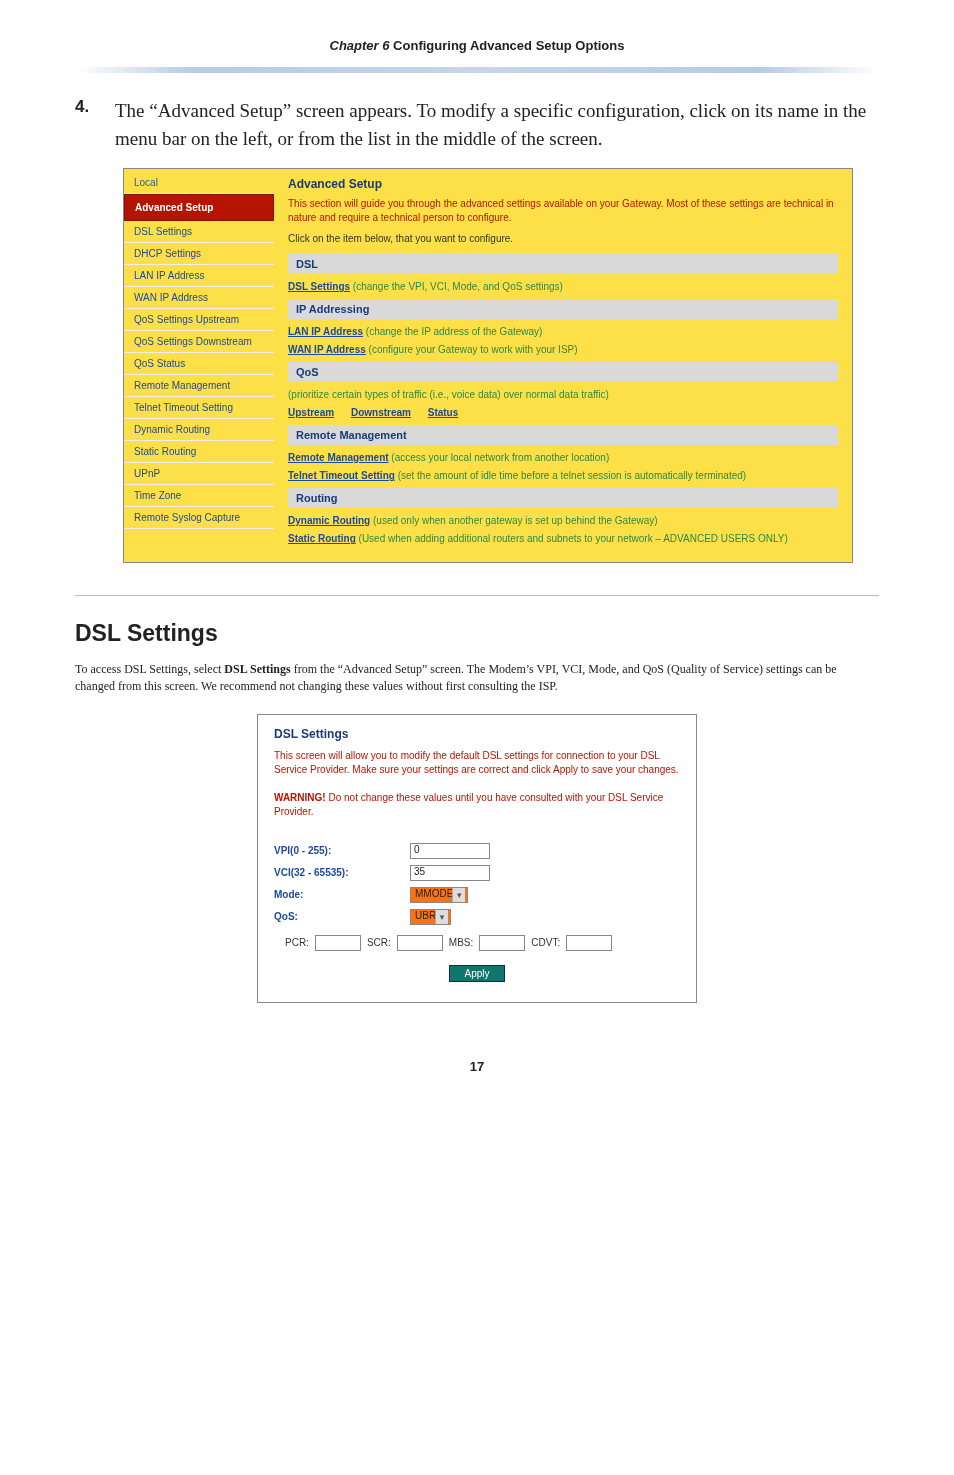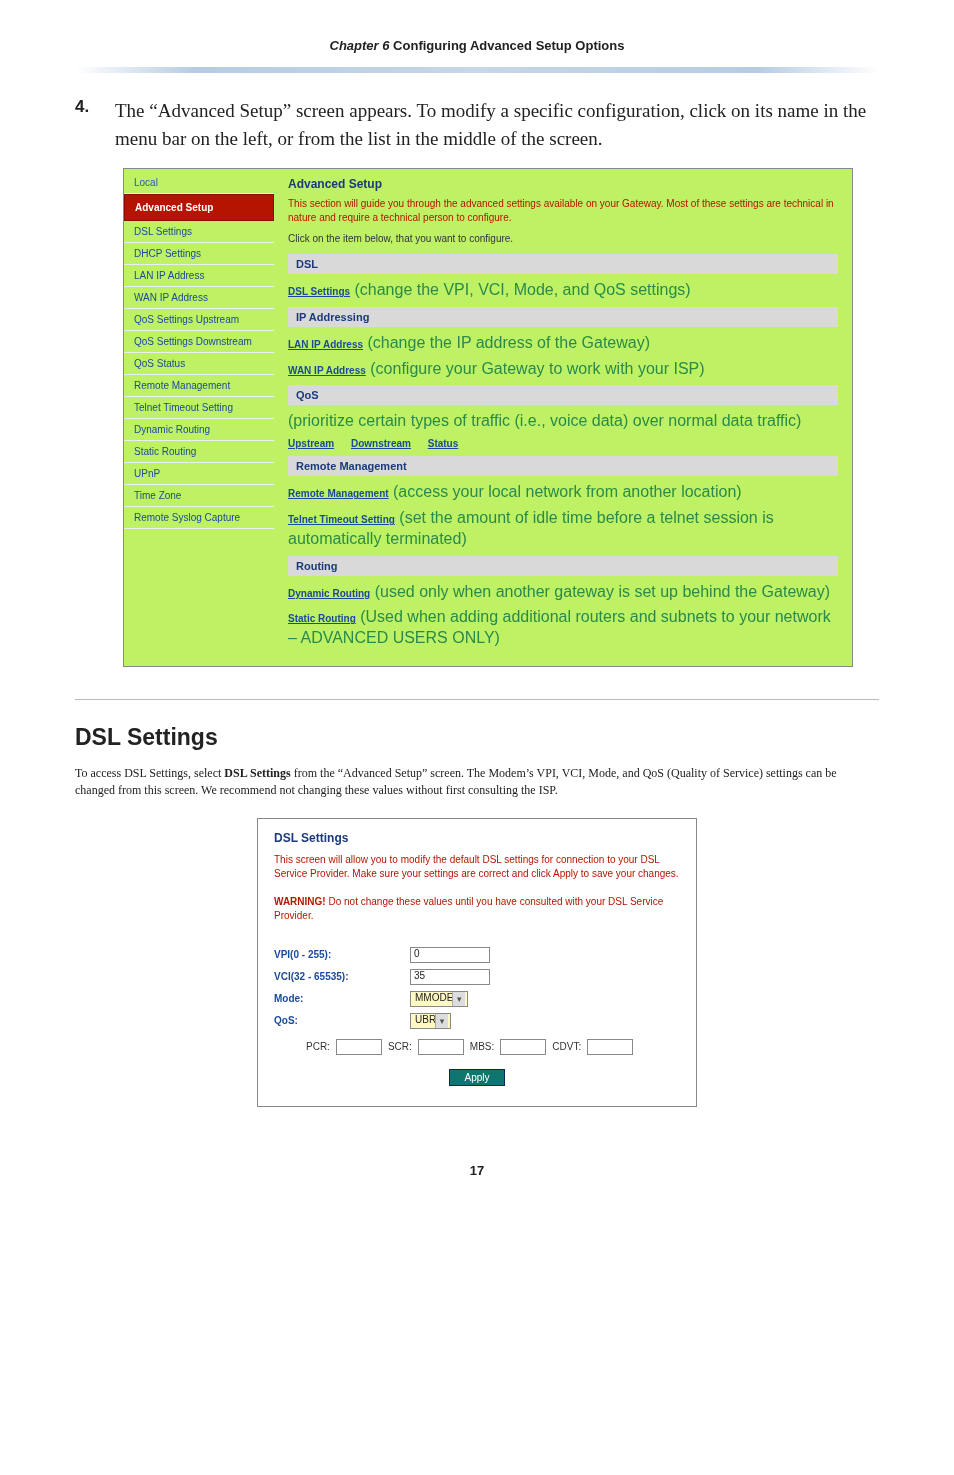--- a/index.html
+++ b/index.html
@@ -40,21 +40,21 @@
 
   
   .shot {
     border: 1px solid #888;
     margin: 0 0 0 48px;
     width: 730px;
     font-family: Verdana, Arial, sans-serif;
     font-size: 10px;
     color: #333;
     display: flex;
-    background: #bef264;
+    background: #fde047;
   }
   .sidebar { width: 150px; border-right: 0; }
   .side-item {
     padding: 5px 10px;
     color: #1a4a9a;
     font-size: 10px;
     border-bottom: 1px solid #eee;
     cursor: default;
   }
   .side-item.local { color: #2a5aa8; padding-top:8px; }
@@ -83,21 +83,21 @@
     padding: 4px 8px;
     margin-top: 6px;
     margin-bottom: 6px;
   }
   .blue-link {
     color: #1a4a9a;
     font-weight: bold;
     text-decoration: underline;
     font-size: 10px;
   }
-  .green-desc { color: #2a8a4a; font-size: 16px; }
+  .green-desc { color: #2a8a4a; font-size: 10px; }
   .block-line { margin: 3px 0 5px 0; line-height: 1.3; }
   .inline-links a { margin-right: 14px; }
 
   .hr-sep {
     border: none;
     border-top: 1px solid #bbb;
     margin: 32px 0 24px 0;
   }
 
   h2.section-title {
@@ -135,21 +135,21 @@
     border: 1px solid #888;
     background: #fff;
     height: 16px;
     min-width: 80px;
     font-size: 10px;
     padding: 0 3px;
     display: inline-block;
   }
   .fauxselect {
     border: 1px solid #888;
-    background: #fef9c3;
+    background: #f97316;
     height: 16px;
     font-size: 10px;
     padding: 0 14px 0 4px;
     position: relative;
     display: inline-block;
     min-width: 58px;
   }
   .fauxselect::after {
     content: "▾";
     position: absolute;
@@ -160,21 +160,21 @@
     width: 12px;
     text-align: center;
     height: 14px;
     line-height: 14px;
     border-left: 1px solid #aaa;
   }
   .pcr-row {
     display: flex;
     align-items: center;
     gap: 6px;
-    margin: 10px 0 14px 32px;
+    margin: 10px 0 14px 11px;
     font-size: 10px;
   }
   .pcr-row .lbl { color: #333; }
   .pcr-row .fauxinput { min-width: 46px; }
   .apply-row { text-align: center; margin-top: 8px; }
   .apply-btn {
     background: #0f766e;
     color: #fff;
     border: 1px solid #0a2a5a;
     font-size: 10px;

